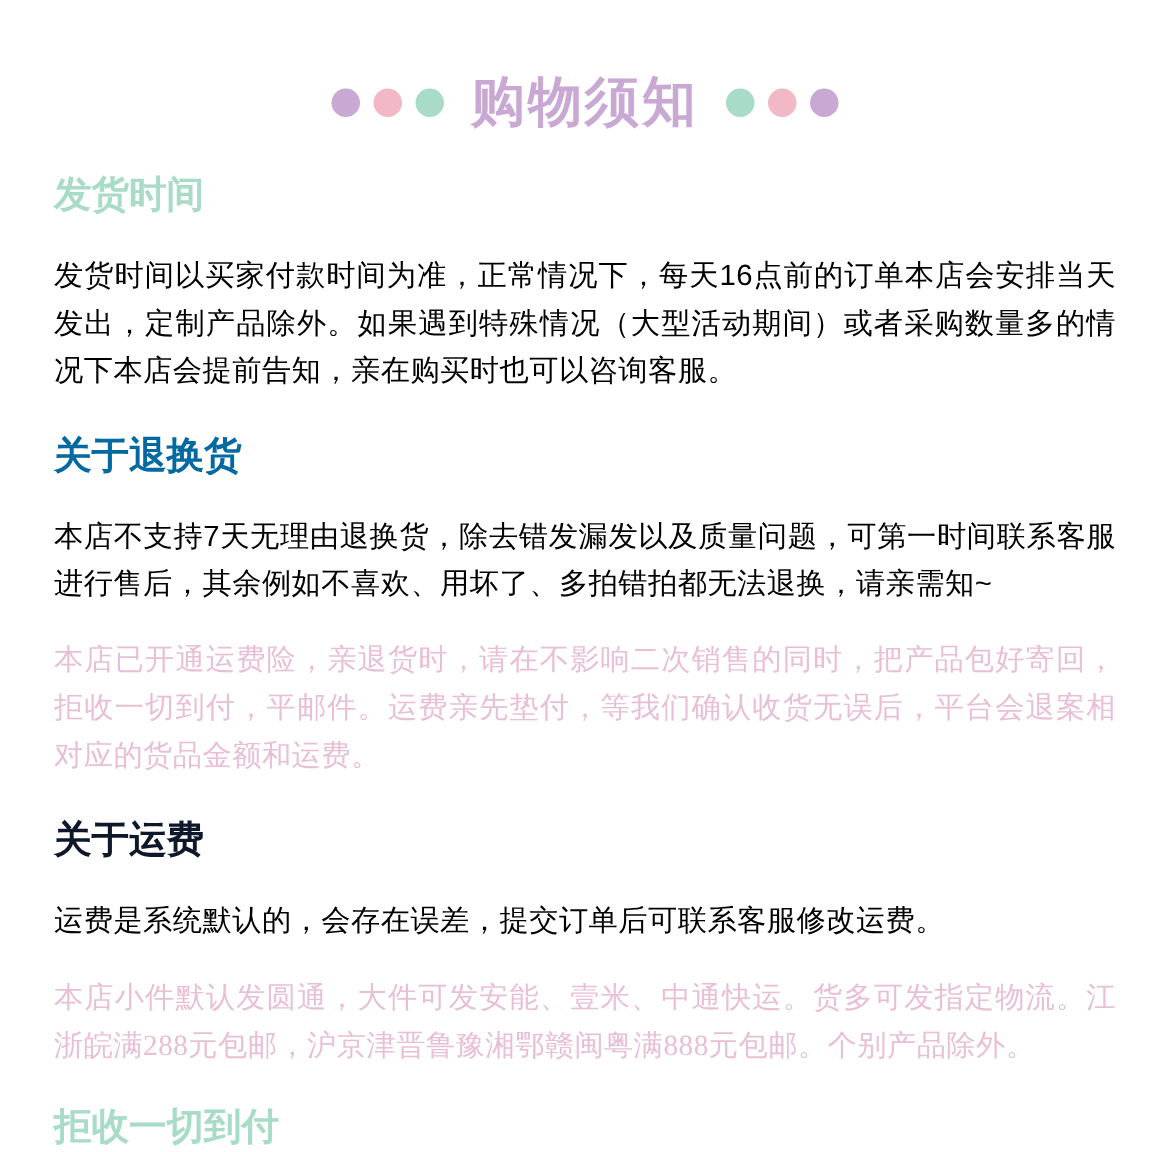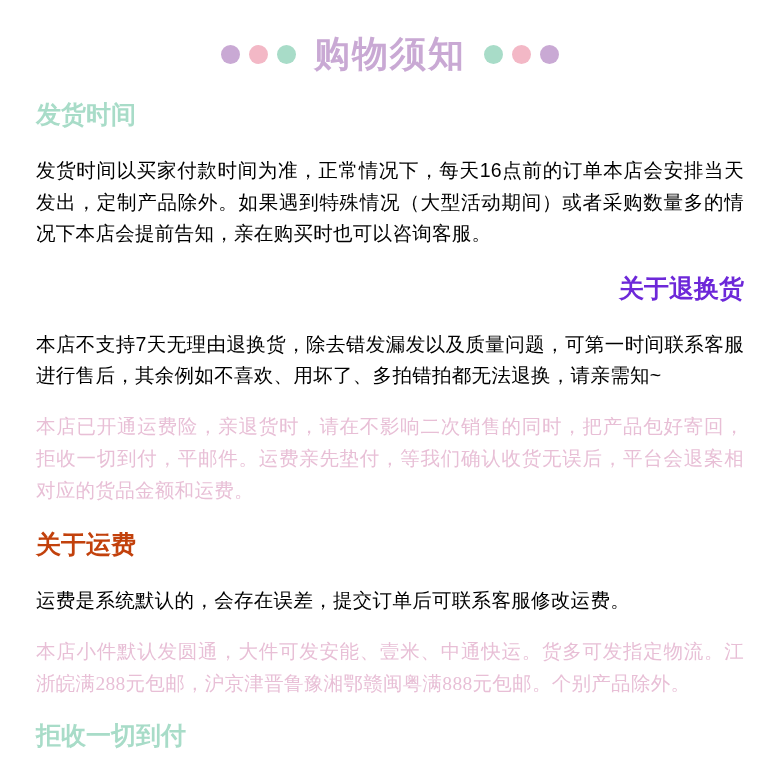--- a/index.html
+++ b/index.html
@@ -20,21 +20,21 @@
     box-sizing: border-box;
     padding: 0 36px;
   }
 
   
   .header {
     display: flex;
     align-items: center;
     justify-content: center;
     gap: 18px;
-    padding-top: 36px;
+    padding-top: 50px;
     padding-bottom: 10px;
   }
   .dots {
     display: flex;
     gap: 9px;
   }
   .dot {
     width: 19px;
     height: 19px;
     border-radius: 50%;
@@ -54,21 +54,20 @@
   }
   .section {
     margin-bottom: 18px;
   }
   .section-title {
     font-size: 25px;
     font-weight: bold;
     color: #a8dcc8;
     line-height: 1.5;
     margin-bottom: 2px;
-    font-family: Liberation Mono, monospace;
   }
   .para {
     font-size: 19.5px;
     line-height: 1.62;
     color: #e8bfd6;
     text-align: justify;
     letter-spacing: 0.3px;
   }
   .para + .para {
     margin-top: 0;
@@ -100,27 +99,27 @@
   </div>
 
   <div class="sections">
 
     <div class="section shipping">
       <div class="section-title" style="color: rgb(168, 220, 200);">发货时间</div>
       <p class="para" style="color: #000000;">发货时间以买家付款时间为准，正常情况下，每天16点前的订单本店会安排当天发出，定制产品除外。如果遇到特殊情况（大型活动期间）或者采购数量多的情况下本店会提前告知，亲在购买时也可以咨询客服。</p>
     </div>
 
     <div class="section returns">
-      <div class="section-title" style="color: #6d28d9; text-align: right;">关于退换货</div>
+      <div class="section-title" style="color: #0369a1;">关于退换货</div>
       <p class="para" style="color: #000000;">本店不支持7天无理由退换货，除去错发漏发以及质量问题，可第一时间联系客服进行售后，其余例如不喜欢、用坏了、多拍错拍都无法退换，请亲需知~</p>
       <p class="para" style="color: rgb(232, 191, 214);">本店已开通运费险，亲退货时，请在不影响二次销售的同时，把产品包好寄回，拒收一切到付，平邮件。运费亲先垫付，等我们确认收货无误后，平台会退案相对应的货品金额和运费。</p>
     </div>
 
     <div class="section freight">
-      <div class="section-title" style="color: #c2410c;">关于运费</div>
+      <div class="section-title" style="color: #0f172a;">关于运费</div>
       <p class="para" style="color: #000000;">运费是系统默认的，会存在误差，提交订单后可联系客服修改运费。</p>
       <p class="para" style="color: rgb(232, 191, 214); font-family: Liberation Serif, serif;">本店小件默认发圆通，大件可发安能、壹米、中通快运。货多可发指定物流。江浙皖满288元包邮，沪京津晋鲁豫湘鄂赣闽粤满888元包邮。个别产品除外。</p>
     </div>
 
     <div class="section moq">
       <div class="section-title" style="color: rgb(168, 220, 200);">拒收一切到付</div>
 
     </div>
 
   </div>

